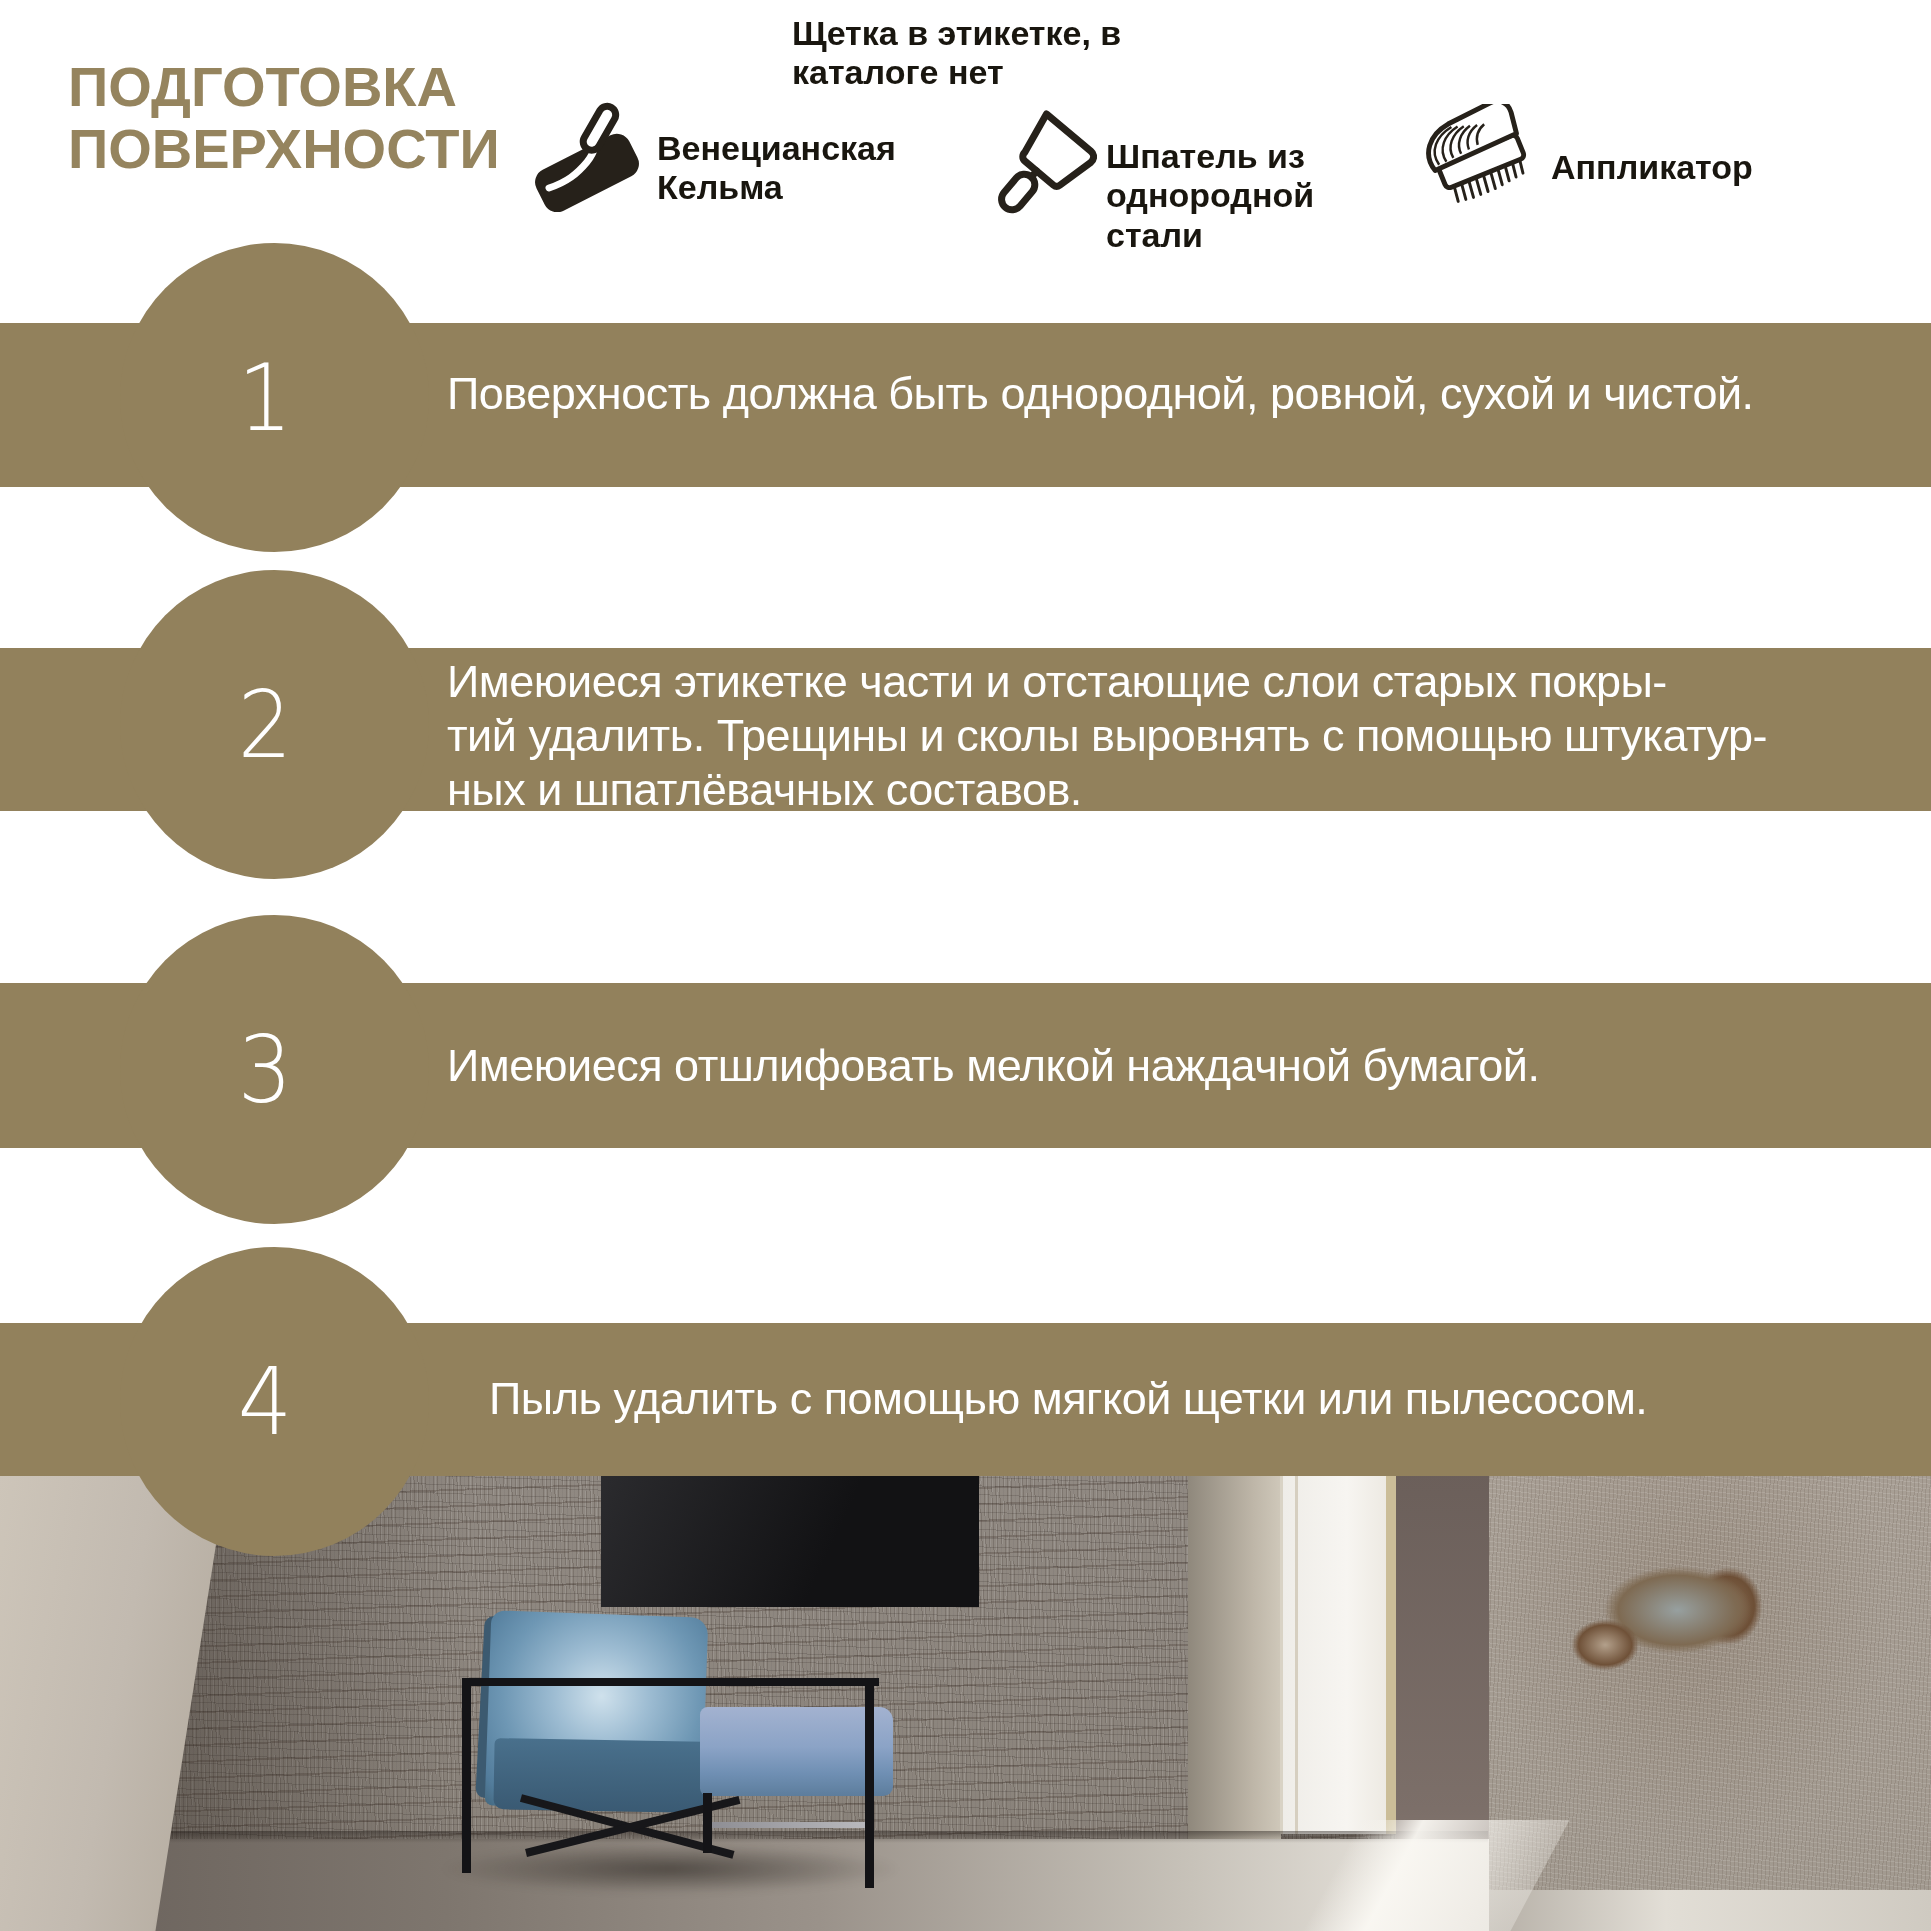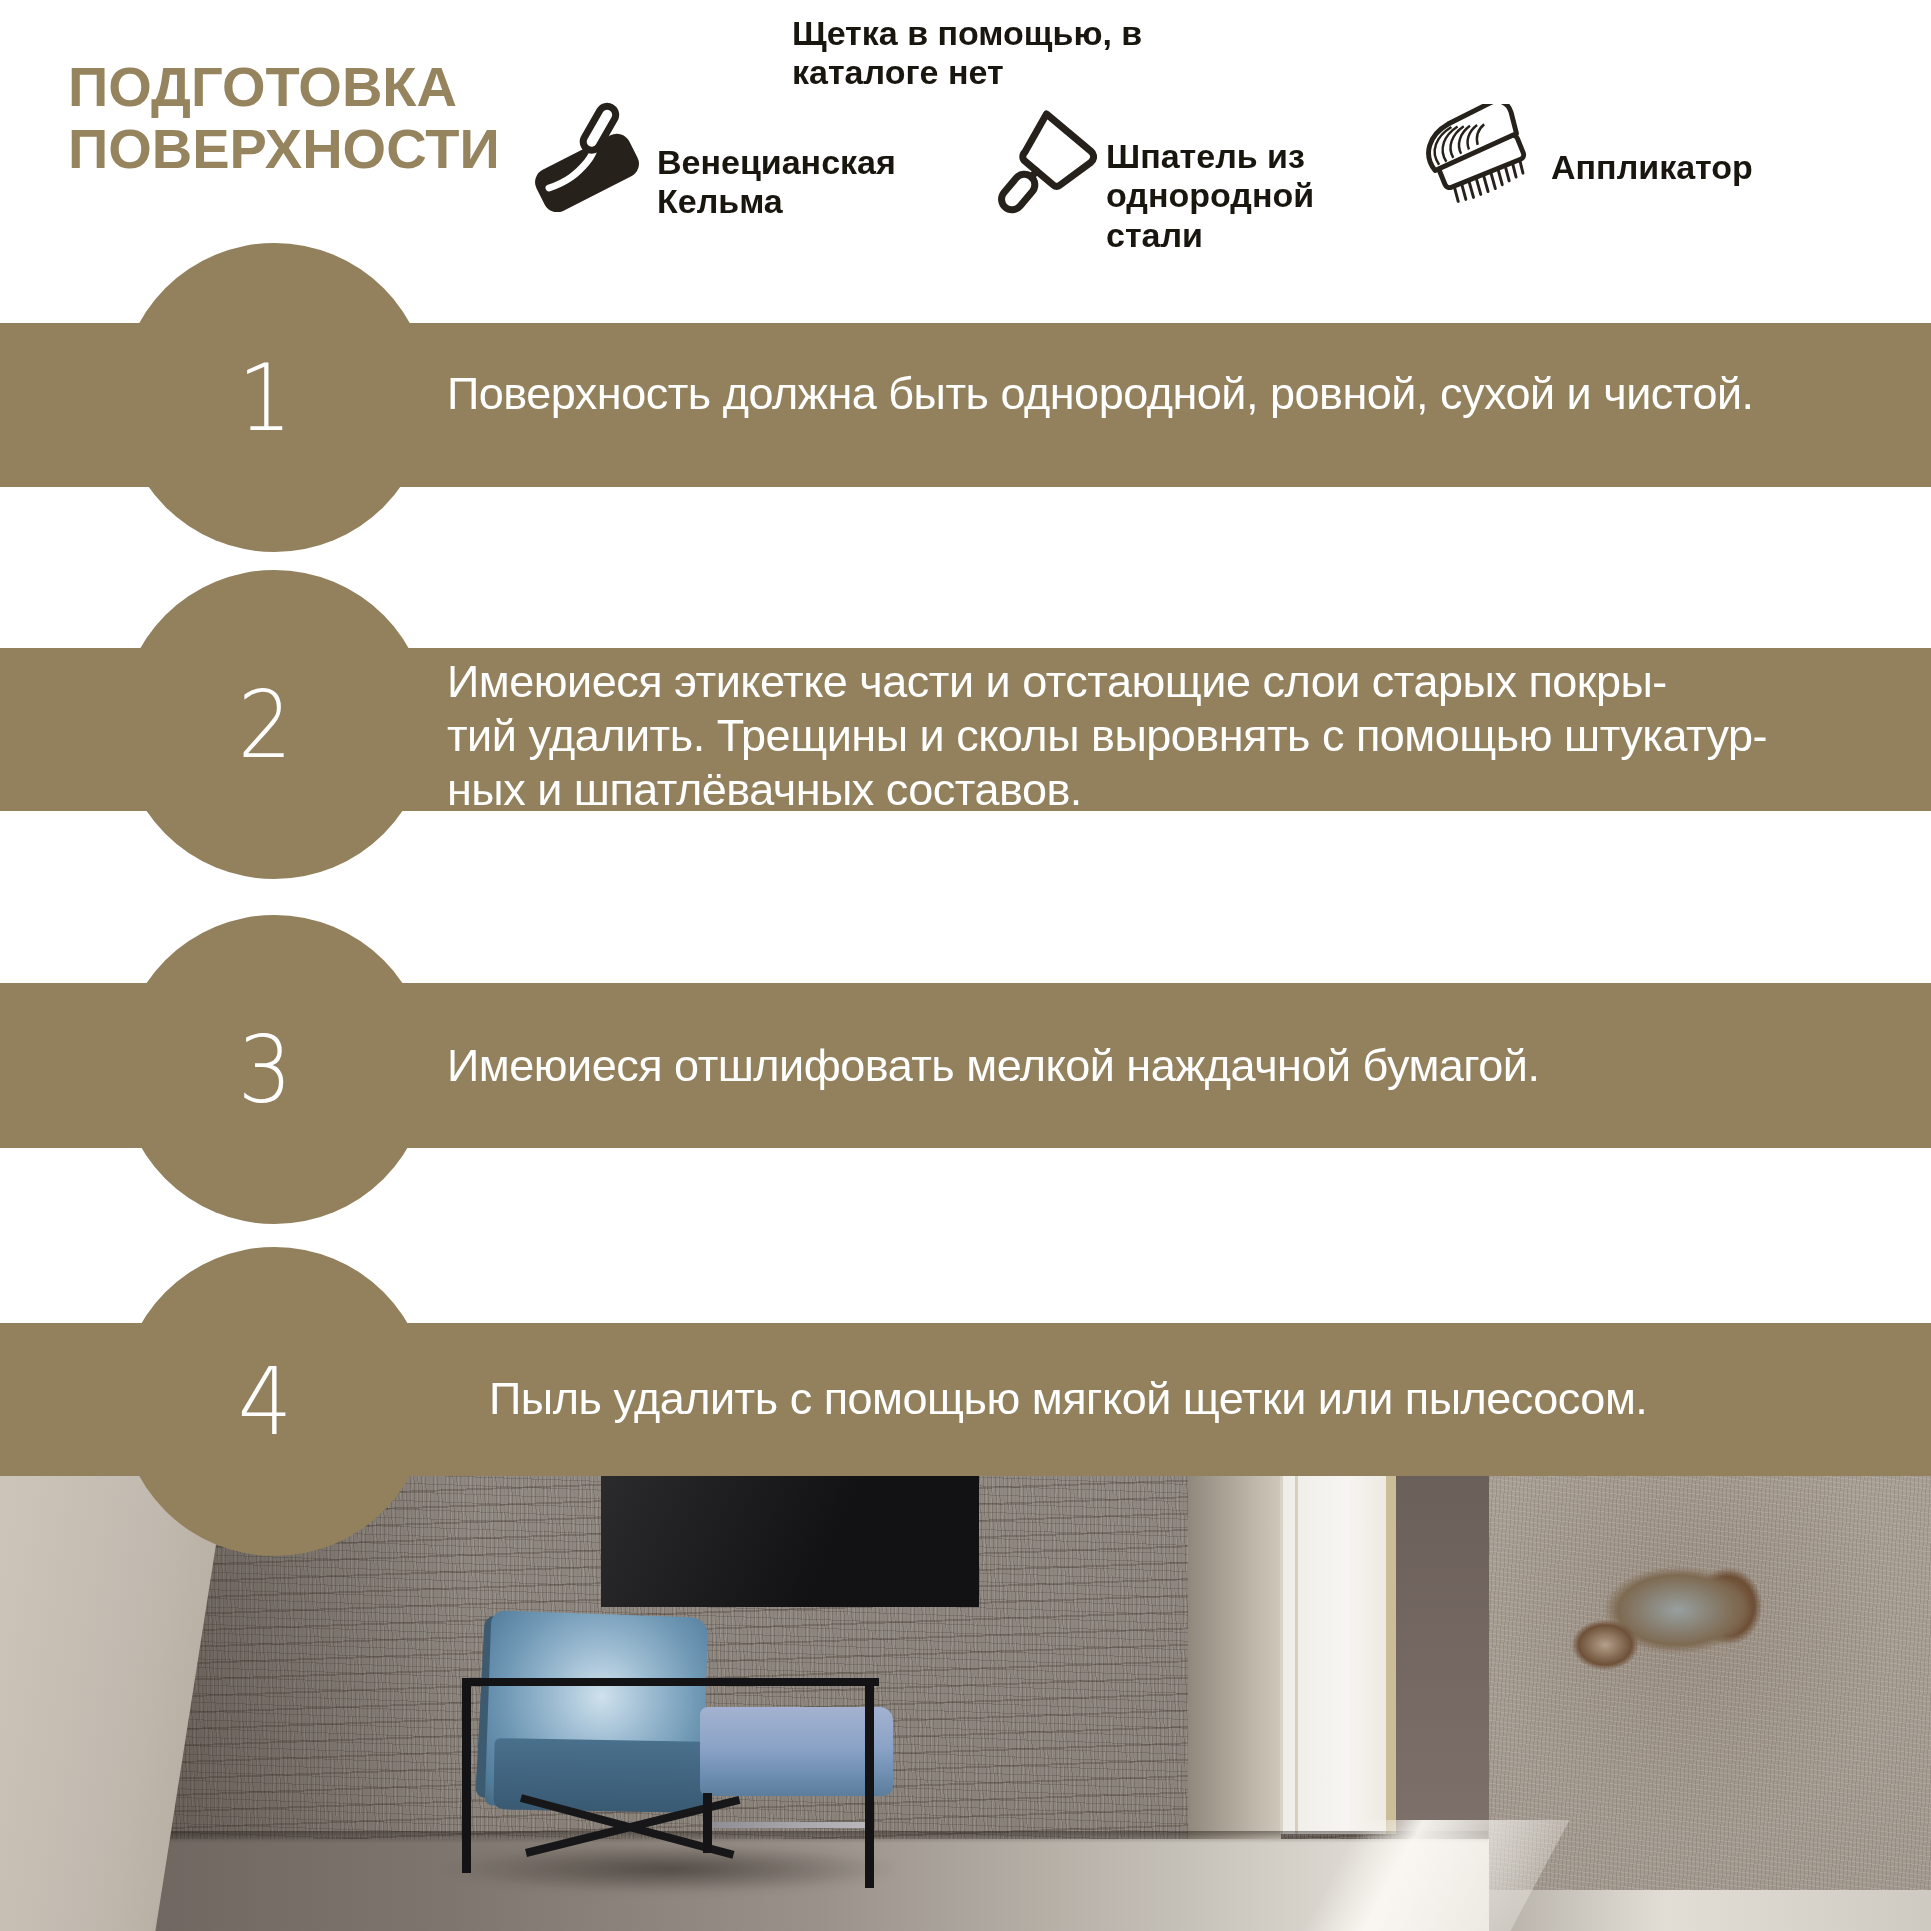--- a/index.html
+++ b/index.html
@@ -23,21 +23,21 @@
     position:absolute;left:792px;top:13.5px;width:406px;
     font-size:34px;line-height:1.15;font-weight:700;color:var(--ink);
   }
   .tool-icon{position:absolute;}
   .ti1{left:533px;top:100px;}
   .ti2{left:979px;top:104px;}
   .ti3{left:1417px;top:104px;}
   .tool-label{
     position:absolute;font-size:34px;line-height:1.16;font-weight:700;color:var(--ink);
   }
-  .tl1{left:657px;top:143px;width:275px;}
+  .tl1{left:657px;top:129px;width:275px;}
   .tl2{left:1106px;top:137px;width:266px;}
   .tl3{left:1551px;top:148px;width:319px;}
   
   .band{position:absolute;left:0;width:1931px;background:var(--accent);z-index:2;}
   .b1{top:323px;height:164px;}
   .b2{top:648px;height:163px;}
   .b3{top:983px;height:165px;}
   .b4{top:1323px;height:153px;}
   .circle{
     position:absolute;left:120px;width:309px;height:309px;border-radius:50%;
@@ -162,21 +162,21 @@
   .mid-post{left:703px;top:321px;width:8.7px;height:60px;background:#141417;}
   .leg-d1{left:521px;top:322px;width:220px;height:7.7px;background:#17171a;transform:rotate(15deg);transform-origin:left center;}
   .leg-d2{left:526px;top:377px;width:220px;height:7.7px;background:#17171a;transform:rotate(-14deg);transform-origin:left center;}
   .stretcher{left:712px;top:350px;width:154px;height:5.8px;background:linear-gradient(90deg,#8e8e94,#b9b9bd);}
 </style>
 </head>
 <body>
 
 <div class="title">ПОДГОТОВКА ПОВЕРХНОСТИ</div>
 
-<div class="note">Щетка в помощью, в каталоге нет</div>
+<div class="note">Щетка в этикетке, в каталоге нет</div>
 
 <div class="tool-icon ti1">
   <svg width="112" height="112" viewBox="0 0 112 112">
     <rect x="2" y="50" width="104" height="46" rx="14" transform="rotate(-27 54 73)" fill="#26211a"></rect>
     <path d="M16 88 C34 82 44 74 54 62 C60 55 62 48 64 42" stroke="#ffffff" stroke-width="7" fill="none" stroke-linecap="round"></path>
     <rect x="58" y="4" width="17" height="48" rx="8.5" transform="rotate(30 66 28)" fill="#ffffff" stroke="#26211a" stroke-width="7"></rect>
   </svg>
 </div>
 <div class="tool-label tl1">Венецианская Кельма</div>
 

